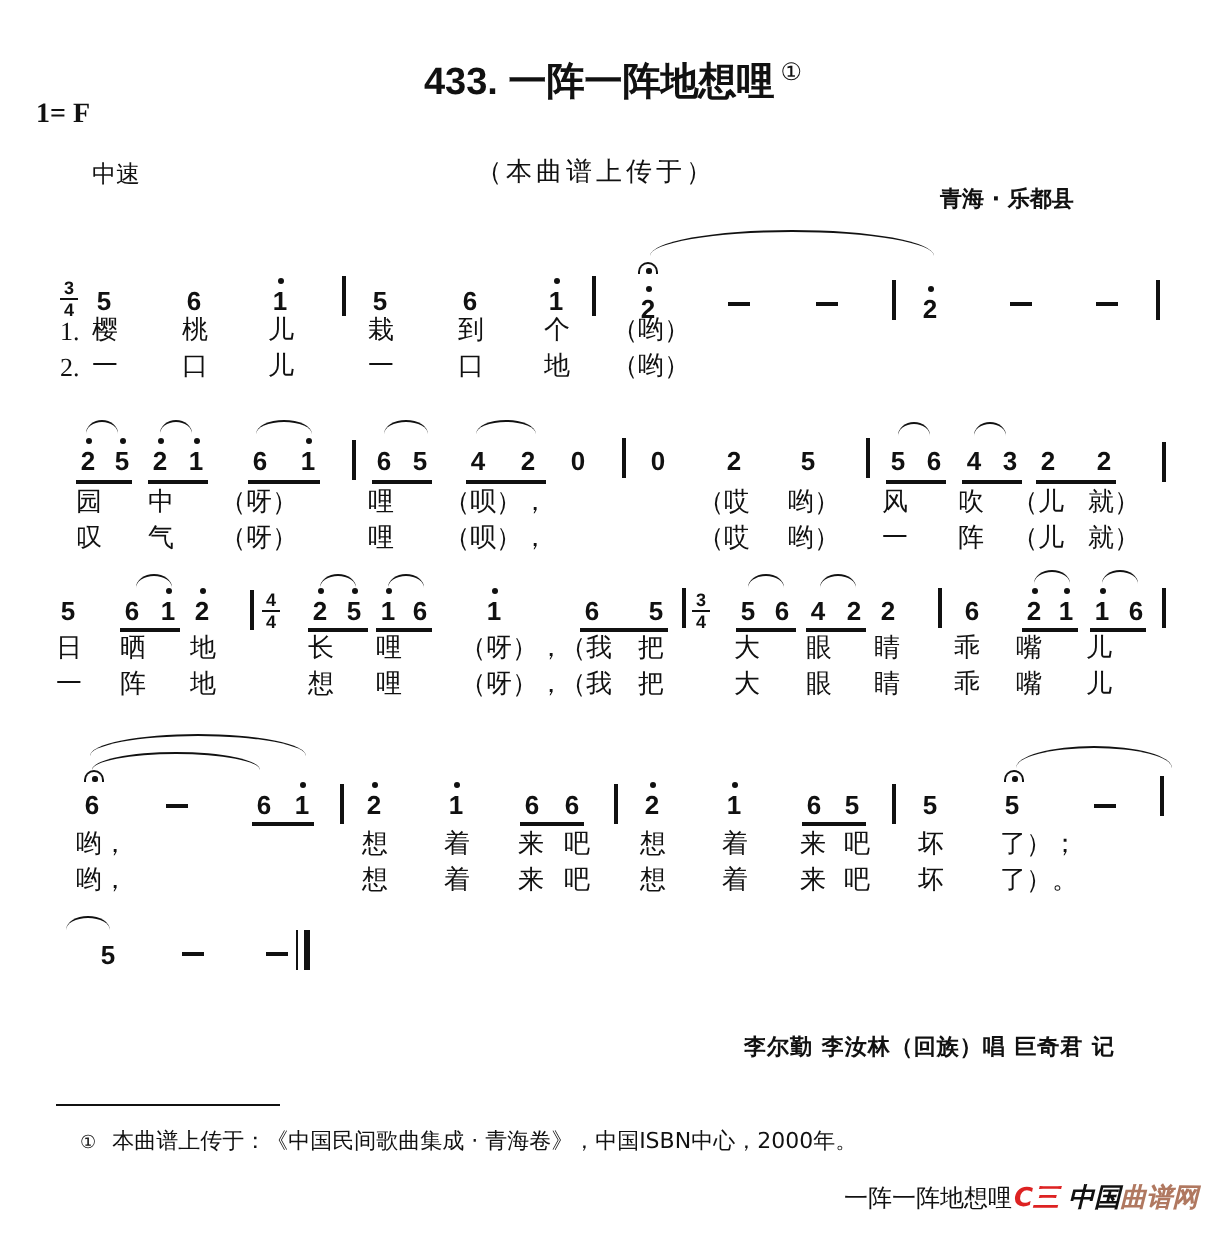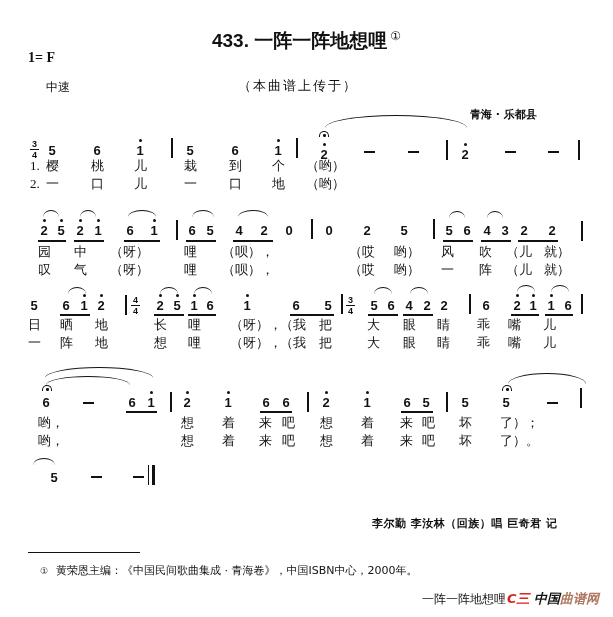--- a/index.html
+++ b/index.html
@@ -2,24 +2,24 @@
 <html><head>
 <meta charset="utf-8">
 <style>
   html, body { margin: 0; padding: 0; background: #ffffff; }
   body { width: 613px; height: 617px; position: relative; overflow: hidden; color: #111;
          font-family: "DejaVu Sans", sans-serif; }
   .abs { position: absolute; white-space: nowrap; }
   .title { left: 0; width: 613px; top: 28px; text-align: center; font-family: "Liberation Sans", sans-serif;
            font-weight: bold; font-size: 19px; letter-spacing: 0px; }
   .title .fn { font-size: 12px; font-weight: normal; vertical-align: 7px; margin-left: 3px; }
-  .key { left: 28px; top: 50px; font-family: "Liberation Serif", serif; font-weight: bold; font-size: 14px; }
+  .key { left: 18px; top: 50px; font-family: "Liberation Serif", serif; font-weight: bold; font-size: 14px; }
   .tempo { left: 46px; top: 79px; font-size: 12px; }
   .subtitle { left: 238px; top: 77px; font-size: 13px; letter-spacing: 2px; }
-  .origin { left: 470px; top: 107px; font-size: 11px; font-weight: bold; }
+  .origin { left: 470px; top: 92px; font-size: 11px; font-weight: bold; }
 
   .note { position: absolute; font-family: "Liberation Sans", sans-serif; font-weight: bold; font-size: 13px;
           width: 12px; text-align: center; line-height: 14px; }
   .note .dot { position: absolute; left: 5px; width: 3px; height: 3px; background: #111; border-radius: 50%; top: -5px; }
   .lyr { position: absolute; font-size: 13px; line-height: 14px; }
   .lyr-serif { font-family: "Liberation Serif", serif; }
   .bar { position: absolute; width: 1.5px; background: #111; }
   .dash { position: absolute; height: 2px; width: 11px; background: #111; }
   .uline { position: absolute; height: 1.5px; background: #111; }
   .slur { position: absolute; border-top: 1.3px solid #111; border-radius: 50% 50% 0 0 / 100% 100% 0 0; height: 6px; }
@@ -299,16 +299,16 @@
   <div class="slur" style="left:33px;top:458px;width:22px;"></div>
   <div class="note" style="left:48px;top:471px;">5</div>
   <div class="dash" style="left:91px;top:476px;"></div>
   <div class="dash" style="left:133px;top:476px;"></div>
   <div class="bar" style="left:148px;top:465px;height:20px;width:1.3px;"></div>
   <div class="bar" style="left:152px;top:465px;height:20px;width:3px;"></div>
 </div>
 
 <div class="abs credit">李尔勤  李汝林（回族）唱   巨奇君 记</div>
 <div class="abs rule"></div>
-<div class="abs footnote"><span class="mark">①</span><span>黄荣恩主编：《中国民间歌曲集成 · 青海卷》，中国ISBN中心，2000年。</span></div>
+<div class="abs footnote"><span class="mark">①</span><span>本曲谱上传于：《中国民间歌曲集成 · 青海卷》，中国ISBN中心，2000年。</span></div>
 
 <div class="abs upload">一阵一阵地想哩</div>
 <div class="abs logo"><span class="ce">C三</span> <span class="zg">中国</span><span class="qp">曲谱网</span></div>
 
 </body></html>

